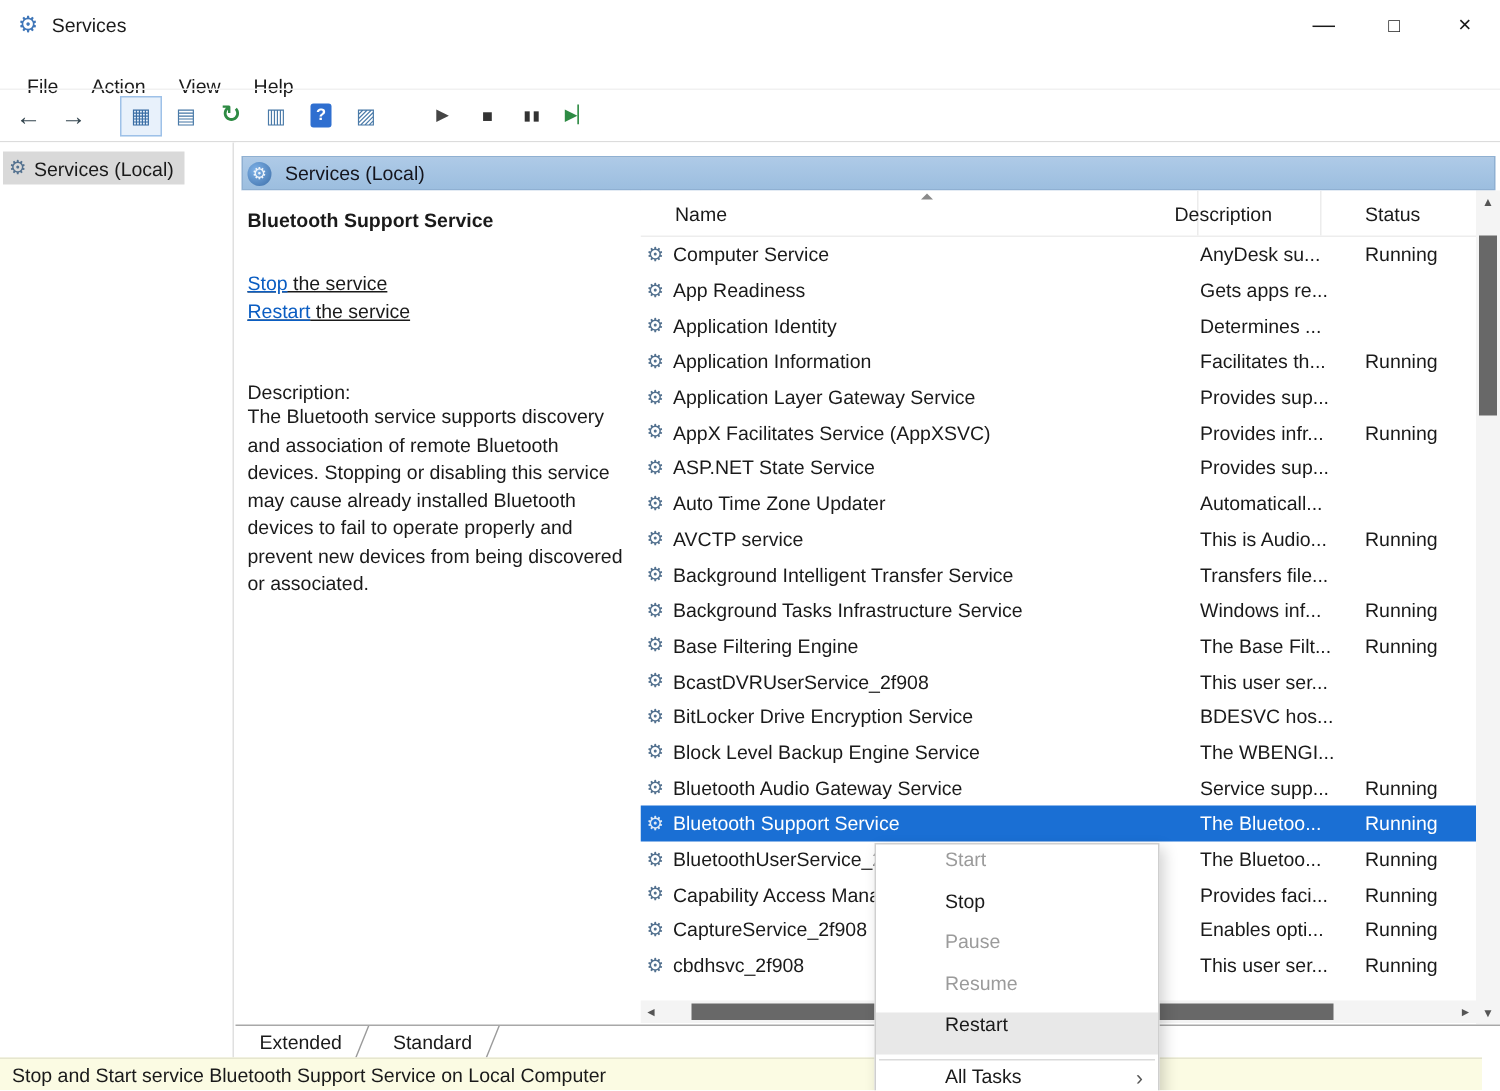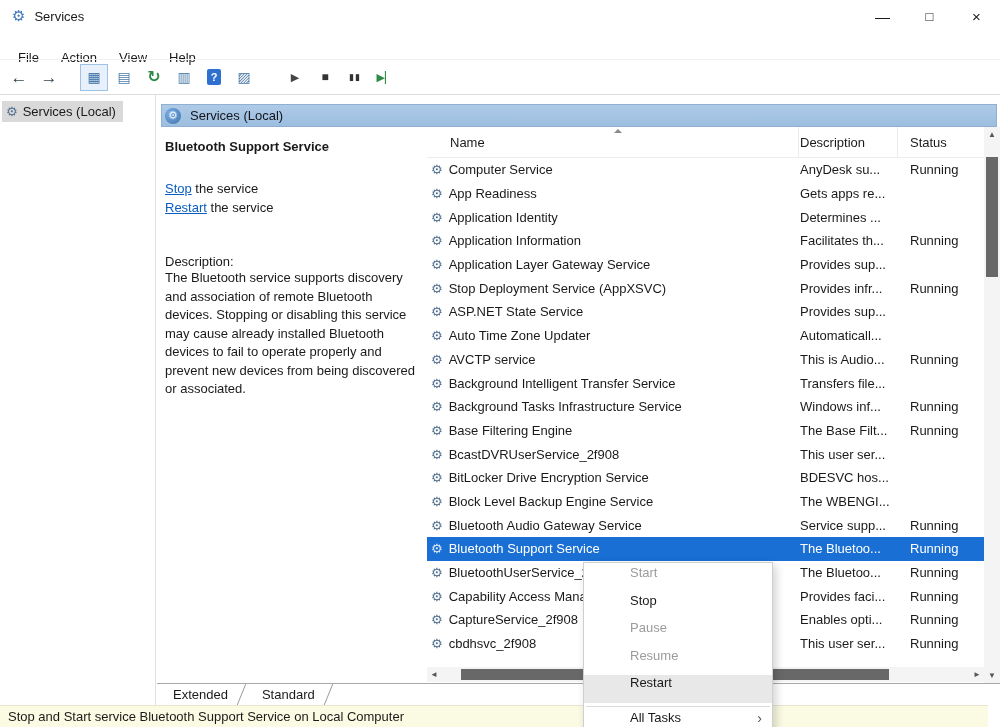--- a/index.html
+++ b/index.html
@@ -46,31 +46,31 @@
 
   .right-pane { position:absolute; left:157px; top:0; right:0; bottom:0; background:#fff; }
   .panel-header { position:absolute; top:9px; left:4px; right:3px; height:23px; display:flex; align-items:center; background:linear-gradient(180deg,#aecae7 0%,#9cbedf 100%); border:1px solid #8fb0d2; }
   .ph-icon { margin-left:3px; width:16px; height:16px; border-radius:50%; background:radial-gradient(circle at 35% 35%, #7fb2e8, #3c6ea8); color:#eef4fb; font-size:11px; display:flex; align-items:center; justify-content:center; }
   .ph-label { margin-left:9px; color:#14141c; }
 
   
   .info-panel { position:absolute; left:4px; top:32px; width:266px; bottom:22px; background:#fff; padding:12px 8px 0 4px; }
   .info-title { font-weight:bold; }
   .svc-links { margin-top:25px; }
-  .link-line { line-height:19px; }
+  .link-line { line-height:19px;text-decoration:underline; }
   .link { color:#0a5dc2; text-decoration:underline; cursor:pointer; }
   .desc-label { margin-top:37px; }
   .desc-text { line-height:18.5px; width:252px; }
 
   
   .list-panel { position:absolute; left:270px; right:16px; top:32px; bottom:22px; overflow:hidden; background:#fff; }
   .list-header { position:absolute; top:0; left:0; right:0; height:31px; border-bottom:1px solid #ededed; }
   .hcell { position:absolute; top:0; bottom:0; display:flex; align-items:center; padding-left:12px; border-right:1px solid #ececec; cursor:default; }
   .hcell.name { left:11px; width:361px; }
-  .hcell.desc { left:361px; width:110px; }
+  .hcell.desc { left:344px; width:110px; }
   .hcell.status { left:471px; right:0; border-right:none; }
   .sort-up { position:absolute; top:2px; left:176px; width:0; height:0; border-left:4px solid transparent; border-right:4px solid transparent; border-bottom:4px solid #8a8a8a; }
   .list-body { position:absolute; top:31px; left:0; right:0; }
   .svc-row { display:flex; height:23.7px; align-items:center; cursor:default; }
   .svc-row .cell { height:100%; display:flex; align-items:center; overflow:hidden; white-space:nowrap; }
   .cell.name { width:361px; padding-left:4px; }
   .cell.desc { width:110px; padding-left:12px; }
   .cell.status { flex:1; padding-left:12px; }
   .gear { font-size:13px; color:#53718f; margin-right:6px; flex:none; }
   .svc-row.selected { background:#1a6fd4; color:#fff; }
@@ -251,21 +251,21 @@
               <div class="cell name">
                 <span class="gear">⚙</span>
                 <span class="nm">Application Layer Gateway Service</span>
               </div>
               <div class="cell desc">Provides sup...</div>
               <div class="cell status"></div>
             </div>
             <div class="svc-row">
               <div class="cell name">
                 <span class="gear">⚙</span>
-                <span class="nm">Stop Deployment Service (AppXSVC)</span>
+                <span class="nm">AppX Facilitates Service (AppXSVC)</span>
               </div>
               <div class="cell desc">Provides infr...</div>
               <div class="cell status">Running</div>
             </div>
             <div class="svc-row">
               <div class="cell name">
                 <span class="gear">⚙</span>
                 <span class="nm">ASP.NET State Service</span>
               </div>
               <div class="cell desc">Provides sup...</div>

